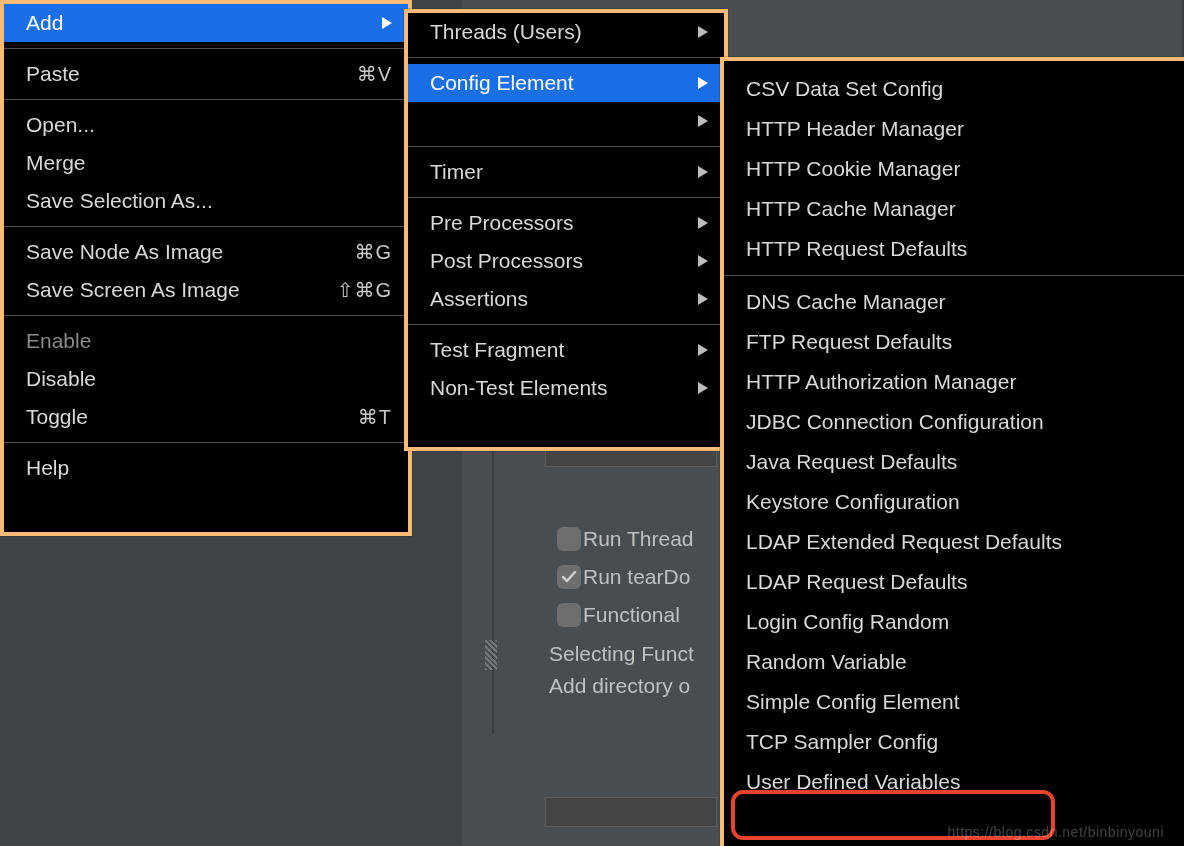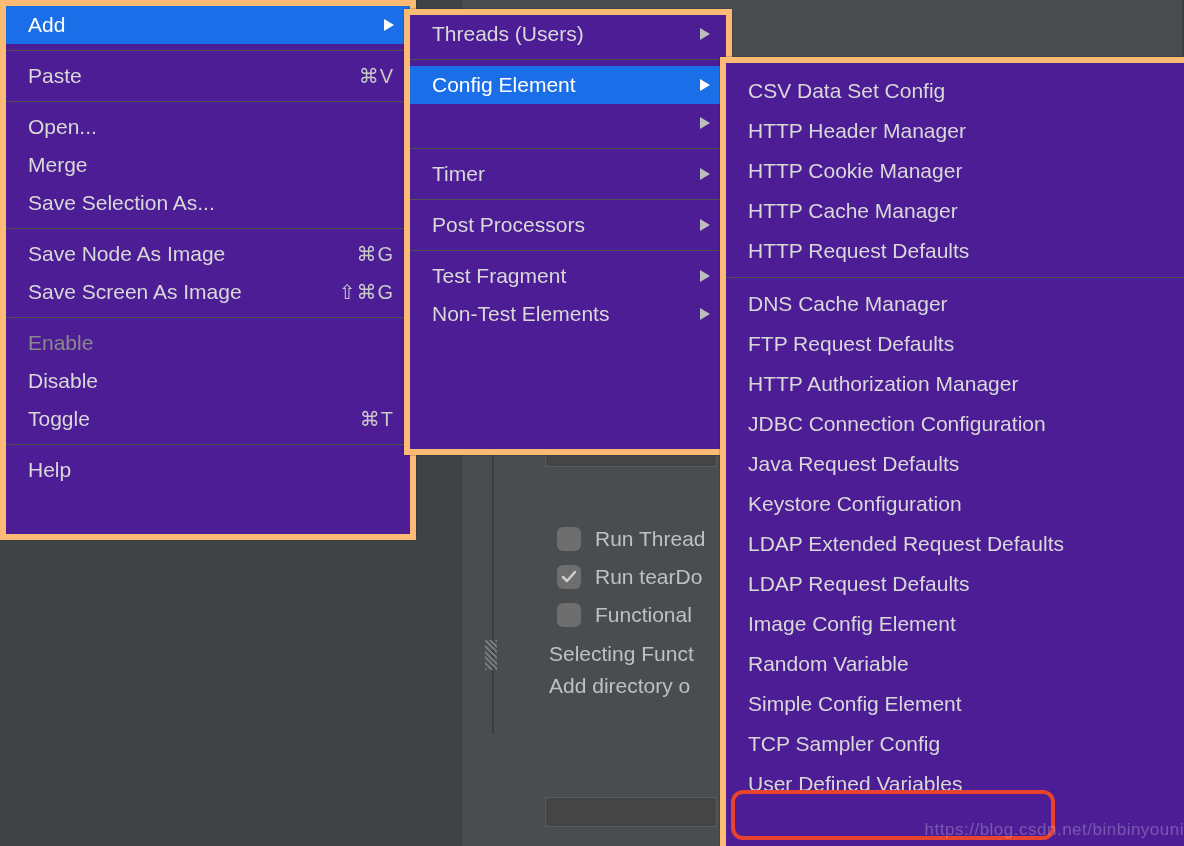--- a/index.html
+++ b/index.html
@@ -1,37 +1,37 @@
 <!DOCTYPE html>
 <html><head>
 <meta charset="utf-8">
 <style>
   html,body{margin:0;padding:0;background:#3a3f42;width:1184px;height:846px;overflow:hidden;font-family:"Helvetica Neue",Arial,sans-serif;font-size:21px;color:#d8d8d8;font-weight:300}
-  .menu-col{position:absolute;background:#4c1d95;border:6px solid #fdba74;box-shadow:0 0 1px #222}
+  .menu-col{position:absolute;background:#000000;border:4px solid #fdba74;box-shadow:0 0 1px #222}
   .item{display:flex;align-items:center;height:38px;padding:0 16px 0 22px;white-space:nowrap}
   .item.sel{background:#1a6fe8;color:#fff}
   .item .lbl{flex:1}
   .item .sc{font-size:20px;letter-spacing:1px;color:#c9c9c9}
   .item .arrow{margin-left:auto}
   .item.dis{color:#8a8a8a}
   .sep{height:1px;background:#505050;margin:6px 0}
   .arrow svg{display:block}
   .bg-panel{position:absolute;left:462px;top:0;width:720px;height:846px;background:#494d50}
   .bg-left{position:absolute;left:0;top:0;width:462px;height:846px;background:#3f4346}
   .tree-area{position:absolute;left:459px;top:520px;width:280px;color:#c0c0c0}
-  .chk-row{display:flex;align-items:center;height:38px;gap:14px;padding-left:98px}
+  .chk-row{display:flex;align-items:center;height:38px;gap:2px;padding-left:98px}
   .chk{width:24px;height:24px;border-radius:6px;background:#6e6e6e;display:flex;align-items:center;justify-content:center}
   .chk.on{background:#6e6e6e}
   .chk.on svg{display:block}
   .chk svg{display:none}
   .text-line{padding-left:98px;margin-top:8px}
   .divider-v{position:absolute;left:492px;top:434px;width:2px;height:300px;background:#3a3e41}
   .hatch{position:absolute;left:485px;top:640px;width:12px;height:30px;background:repeating-linear-gradient(45deg,#777 0 2px,transparent 2px 4px)}
   .hl{position:absolute;border:4px solid #e8432e;border-radius:12px}
-  .wm{position:absolute;right:0;bottom:6px;font-size:17px;color:rgba(255,255,255,0.25);letter-spacing:0.5px}
+  .wm{position:absolute;right:20px;bottom:6px;font-size:14px;color:rgba(255,255,255,0.25);letter-spacing:0.5px}
   .menu3 .item{height:40px}
   .field-box{position:absolute;left:545px;top:437px;width:170px;height:28px;border:1px solid #5a5a5a;background:#454545}
   .field-box2{position:absolute;left:545px;top:797px;width:170px;height:28px;border:1px solid #5a5a5a;background:#454545}
 </style>
 </head>
 <body>
 
 <div class="bg-left"></div>
 <div class="bg-panel"></div>
 <div class="divider-v"></div>
@@ -139,21 +139,37 @@
   <div class="item">
     <span class="lbl">Timer</span>
     <span class="arrow">
         <svg width="10" height="12">
           <path d="M0 0 L10 6 L0 12 Z" fill="#bdbdbd"></path>
         </svg>
       </span>
   </div>
   <div class="sep"></div>
   <div class="item">
+    <span class="lbl">Pre Processors</span>
+    <span class="arrow">
+        <svg width="10" height="12">
+          <path d="M0 0 L10 6 L0 12 Z" fill="#bdbdbd"></path>
+        </svg>
+      </span>
+  </div>
+  <div class="item">
     <span class="lbl">Post Processors</span>
+    <span class="arrow">
+        <svg width="10" height="12">
+          <path d="M0 0 L10 6 L0 12 Z" fill="#bdbdbd"></path>
+        </svg>
+      </span>
+  </div>
+  <div class="item">
+    <span class="lbl">Assertions</span>
     <span class="arrow">
         <svg width="10" height="12">
           <path d="M0 0 L10 6 L0 12 Z" fill="#bdbdbd"></path>
         </svg>
       </span>
   </div>
   <div class="sep"></div>
   <div class="item">
     <span class="lbl">Test Fragment</span>
     <span class="arrow">
@@ -208,21 +224,21 @@
   <div class="item">
       <span class="lbl">Keystore Configuration</span>
     </div>
   <div class="item">
       <span class="lbl">LDAP Extended Request Defaults</span>
     </div>
   <div class="item">
       <span class="lbl">LDAP Request Defaults</span>
     </div>
   <div class="item">
-      <span class="lbl">Image Config Element</span>
+      <span class="lbl">Login Config Random</span>
     </div>
   <div class="item">
       <span class="lbl">Random Variable</span>
     </div>
   <div class="item">
       <span class="lbl">Simple Config Element</span>
     </div>
   <div class="item">
       <span class="lbl">TCP Sampler Config</span>
     </div>

